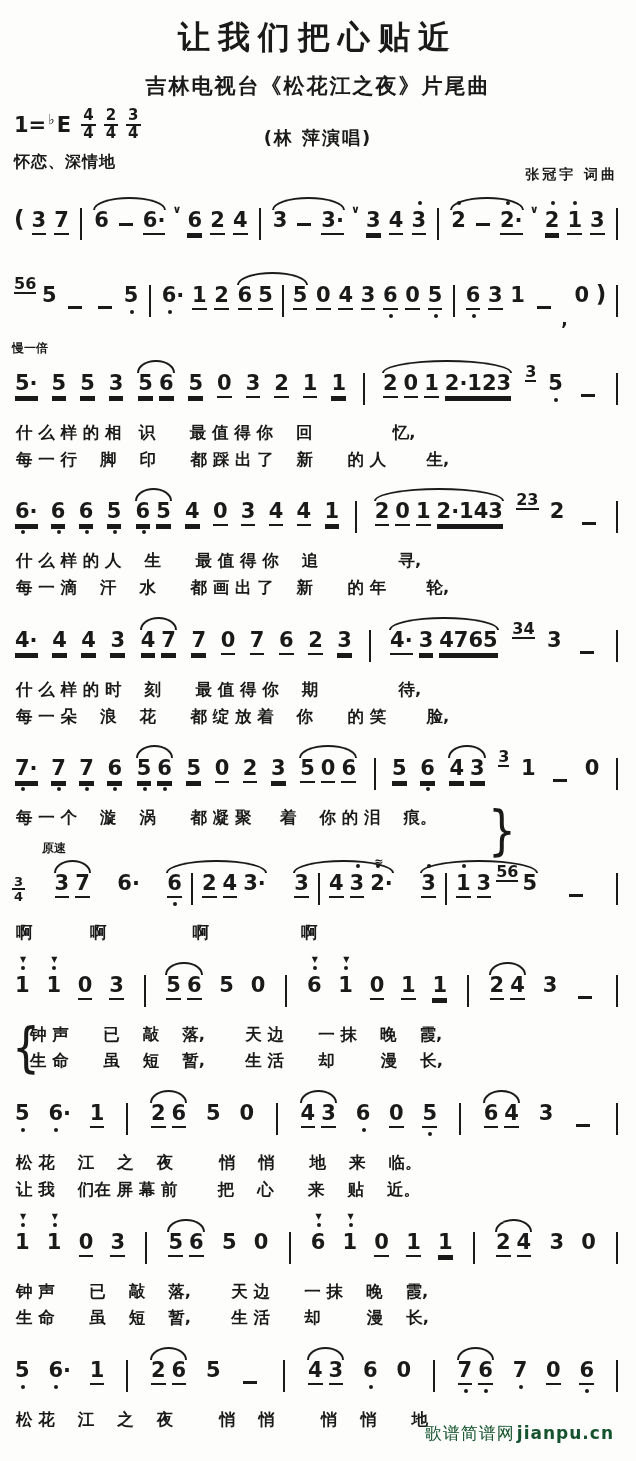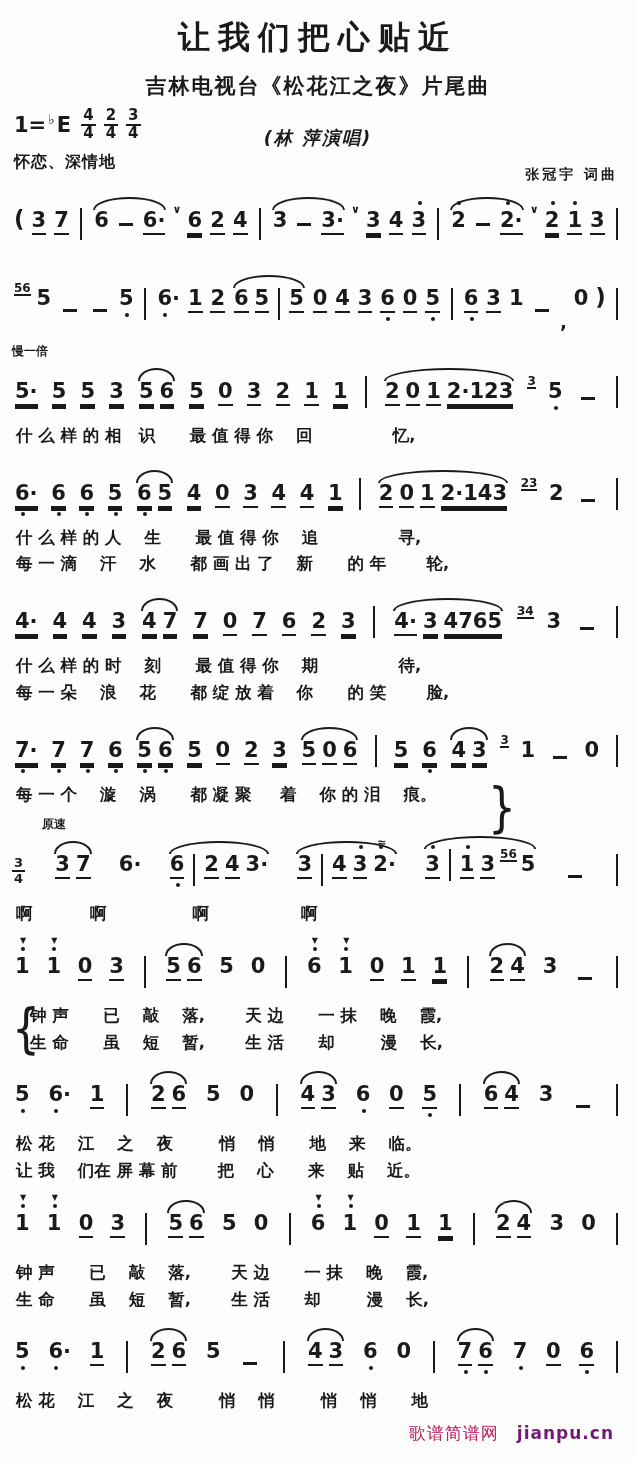--- a/index.html
+++ b/index.html
@@ -13,21 +13,21 @@
   .title{text-align:center;font-size:32px;font-weight:bold;letter-spacing:8px;margin:16px 0 0;}
   .subtitle{text-align:center;font-size:21px;font-weight:bold;margin-top:12px;letter-spacing:2px;}
   .meta{position:relative;height:84px;margin-top:2px;}
   .left-block{position:absolute;left:4px;top:6px;}
   .key-line{display:flex;align-items:center;font-weight:bold;font-size:21px;gap:2px;}
   .key-flat{font-size:14px;vertical-align:top;position:relative;top:-6px;font-weight:bold;}
   #key-meters{display:inline-flex;gap:8px;margin-left:8px;}
   .frac{display:inline-flex;flex-direction:column;align-items:center;font-size:15px;font-weight:bold;line-height:1.05;}
   .frac .num{border-bottom:2px solid #1a1a1a;padding:0 2px;}
   .expression{font-weight:bold;font-size:16px;margin-top:10px;letter-spacing:1px;}
-  .performer{position:absolute;left:0;right:0;top:24px;text-align:center;font-size:18px;font-weight:bold;letter-spacing:2px;font-style:italic;}
+  .performer{position:absolute;left:0;right:0;top:24px;text-align:center;font-size:18px;font-weight:bold;letter-spacing:2px;}
   .credit{position:absolute;right:8px;bottom:2px;font-size:14px;font-weight:bold;letter-spacing:3px;}
   
   .system{margin:2px 0 8px;}
   .sys-label{font-weight:bold;font-size:12px;margin:2px 0 -4px 2px;}
   .notes-row{
     display:flex;justify-content:space-between;align-items:baseline;
     padding:20px 2px 14px;white-space:nowrap;font-weight:bold;font-size:21px;line-height:1;
   }
   .notes-row>*{flex:none;}
   .note{position:relative;display:inline-block;margin:0 3px;}
@@ -42,36 +42,36 @@
   .acc{position:absolute;top:-19px;left:1px;width:14px;text-align:center;font-size:8px;}
   .tr{position:absolute;top:-17px;left:4px;font-size:11px;letter-spacing:-2px;}
   .slur{display:inline-flex;align-items:baseline;position:relative;padding:0 1px;}
   .slur::before{content:"";position:absolute;top:-13px;left:3px;right:3px;height:11px;
     border:2px solid #1a1a1a;border-bottom:none;border-radius:50% 50% 0 0/100% 100% 0 0;}
   .bar{display:inline-block;width:2px;height:32px;background:#1a1a1a;margin:0 6px;align-self:flex-end;margin-bottom:1px;}
   .dash{display:inline-block;width:14px;height:3px;background:#1a1a1a;margin:0 7px;align-self:flex-end;margin-bottom:9px;}
   .paren{font-size:23px;margin:0 2px;}
   .breath{font-size:11px;position:relative;top:-14px;margin:0 1px;font-weight:bold;}
   .lowcomma{font-size:17px;align-self:flex-end;margin:0 2px -10px;}
-  .grace{display:inline-block;font-size:12px;font-weight:bold;border-bottom:2px solid #1a1a1a;
-    position:relative;top:-13px;margin:12px 1px 0 2px;letter-spacing:0;}
+  .grace{display:inline-block;font-size:16px;font-weight:bold;border-bottom:2px solid #1a1a1a;
+    position:relative;top:-13px;margin:4px 1px 0 2px;letter-spacing:0;}
   .ts{display:inline-flex;flex-direction:column;align-items:center;font-size:13px;line-height:1.05;
     align-self:flex-end;margin:0 5px 2px 0;font-weight:bold;}
   .ts .tnum{border-bottom:2px solid #1a1a1a;padding:0 2px;}
   
   .lyrics{position:relative;margin:0 0 2px 6px;}
   .lyrics.bl{padding-left:14px;}
   .lyr{font-size:16.5px;font-weight:bold;white-space:pre;line-height:1.62;}
   .brace{position:absolute;font-size:44px;font-weight:400;transform:scaleY(1.2);}
   .brace.left{left:-4px;top:0;}
   .brace.right{right:110px;top:0;}
   
   .watermark{position:absolute;right:22px;bottom:16px;font-size:17px;letter-spacing:1px;}
-  .watermark .wm-site{color:#be185d;}
-  .watermark .wm-domain{color:#701a75;font-weight:bold;margin-left:18px;}
+  .watermark .wm-site{color:#14532d;}
+  .watermark .wm-domain{color:#14532d;font-weight:bold;margin-left:2px;}
 </style>
 </head>
 <body>
 
 <div class="sheet">
   <h1 class="title">让我们把心贴近</h1>
   <div class="subtitle">吉林电视台《松花江之夜》片尾曲</div>
 
   <div class="meta">
     <div class="left-block">
@@ -197,20 +197,21 @@
             <span class="note u1"><span class="core">1</span></span>
             <span class="note u2"><span class="core">2·123</span></span>
           </span>
           <span class="grace">3</span>
           <span class="note"><span class="core">5</span><i class="lo"></i></span>
           <span class="dash"></span>
           <span class="bar"></span>
         </div>
         <div class="lyrics">
           <div class="lyr">什 么 样 的 相   识      最 值 得 你    回              忆,</div>
+          <div class="lyr">每 一 行    脚    印      都 踩 出 了    新      的 人       生,</div>
         </div>
       </div>
       <div class="system">
         <div class="notes-row">
           <span class="note u2"><span class="core">6·</span><i class="lo"></i></span>
           <span class="note u2"><span class="core">6</span><i class="lo"></i></span>
           <span class="note u2"><span class="core">6</span><i class="lo"></i></span>
           <span class="note u2"><span class="core">5</span><i class="lo"></i></span>
           <span class="slur">
             <span class="note u2"><span class="core">6</span><i class="lo"></i></span>

